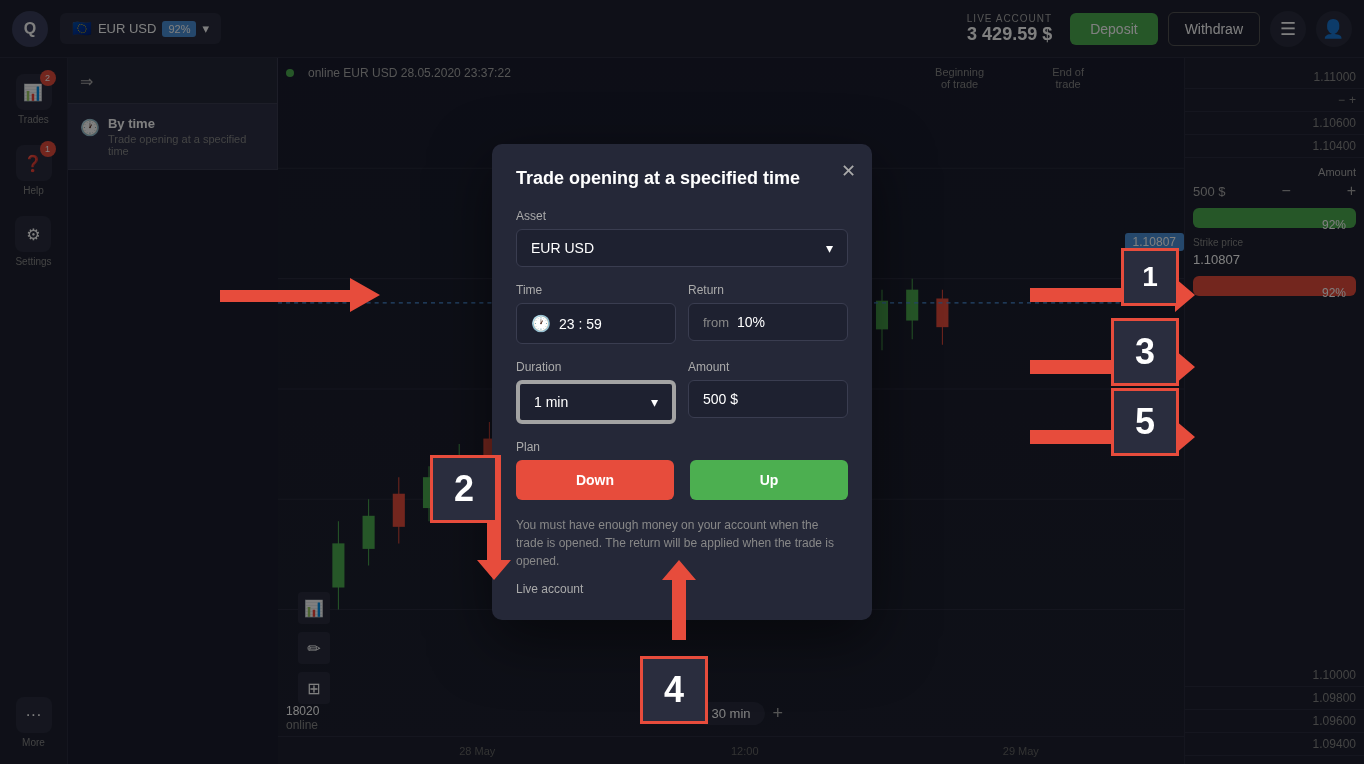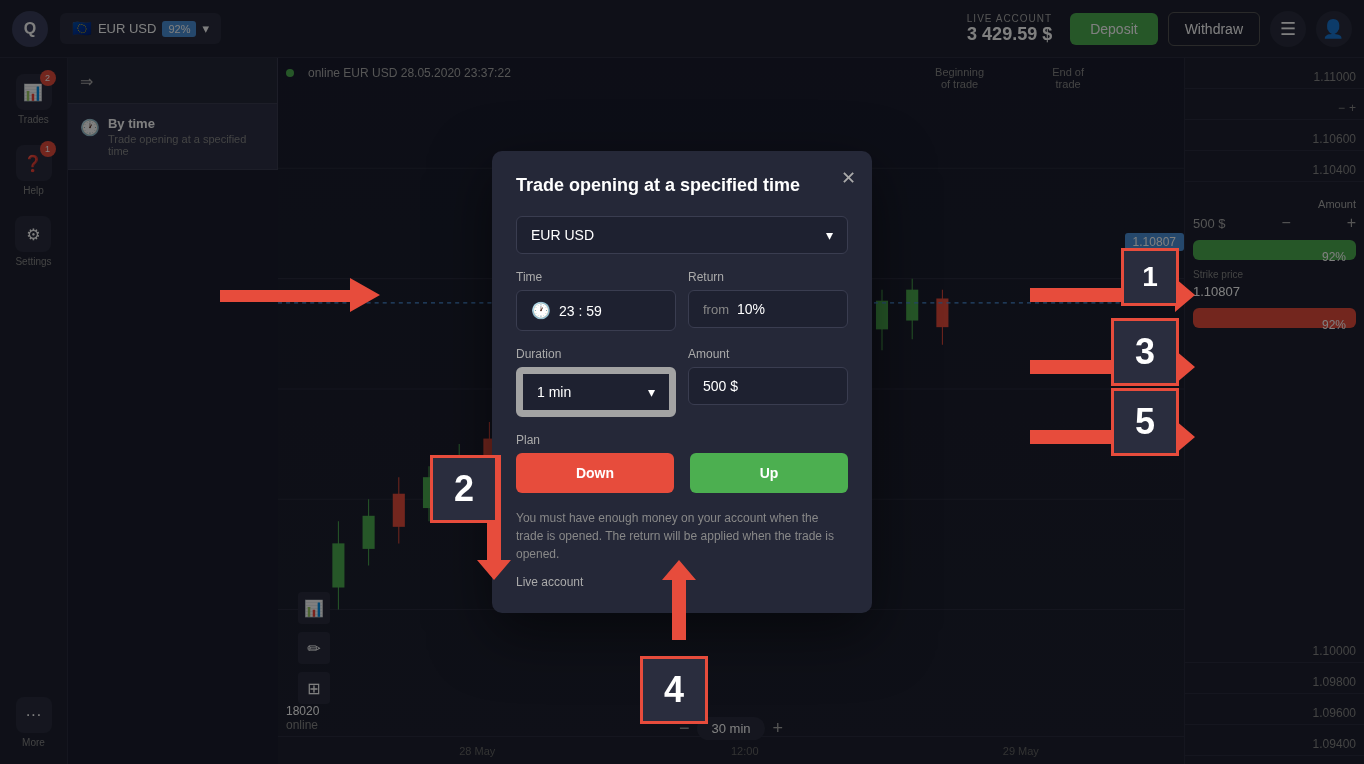--- a/index.html
+++ b/index.html
@@ -158,21 +158,21 @@
       border-top: 1px solid #2a2d3e;
     }
     .time-label {
       font-size: 11px; color: #666;
       position: absolute;
     }
 
     
     .bottom-controls {
       position: absolute;
-      bottom: 24px; left: 0; right: 0;
+      bottom: 39px; left: 0; right: 0;
       display: flex; align-items: center; justify-content: center;
       gap: 8px;
     }
     .time-control {
       display: flex; align-items: center; gap: 8px;
       background: #2a2d3e;
       border-radius: 20px;
       padding: 4px 14px;
       font-size: 13px;
     }
@@ -188,21 +188,20 @@
     .right-panel {
       position: absolute;
       top: 58px; right: 0;
       width: 180px;
       height: calc(764px - 58px);
       background: #1e2130;
       border-left: 1px solid #2a2d3e;
       padding: 8px 0;
       display: flex;
       flex-direction: column;
-      gap: 8px;
     }
     .price-level {
       display: flex;
       align-items: center;
       justify-content: flex-end;
       padding: 4px 8px;
       font-size: 12px;
       color: #888;
       border-bottom: 1px solid #2a2d3e;
     }
@@ -310,21 +309,21 @@
       outline: none;
     }
     .return-val {
       color: #fff;
       font-size: 14px;
     }
     .from-text { color: #888; font-size: 13px; }
     .duration-select {
       width: 100%;
       background: #1e2130;
-      border: 7px solid #a3a3a3;
+      border: 4px solid #a3a3a3;
       border-radius: 6px;
       color: #fff;
       padding: 10px 14px;
       font-size: 14px;
       display: flex;
       align-items: center;
       justify-content: space-between;
       cursor: pointer;
     }
     .modal-plan-row { display: flex; gap: 16px; margin-bottom: 11px; }
@@ -634,20 +633,21 @@
     <span>1.09400</span>
   </div>
 </div>
 
 <div class="modal-overlay">
   <div class="modal">
     <h2 class="modal-title">Trade opening at a specified time</h2>
     <button class="modal-close">✕</button>
 
     <div class="modal-field">
+      <div class="modal-label">Asset</div>
       <div class="modal-select">
         <span>EUR USD</span>
         <span>▾</span>
       </div>
     </div>
 
     <div class="modal-row">
       <div class="modal-half">
         <div class="modal-label">Time</div>
         <div class="modal-input-wrap">

